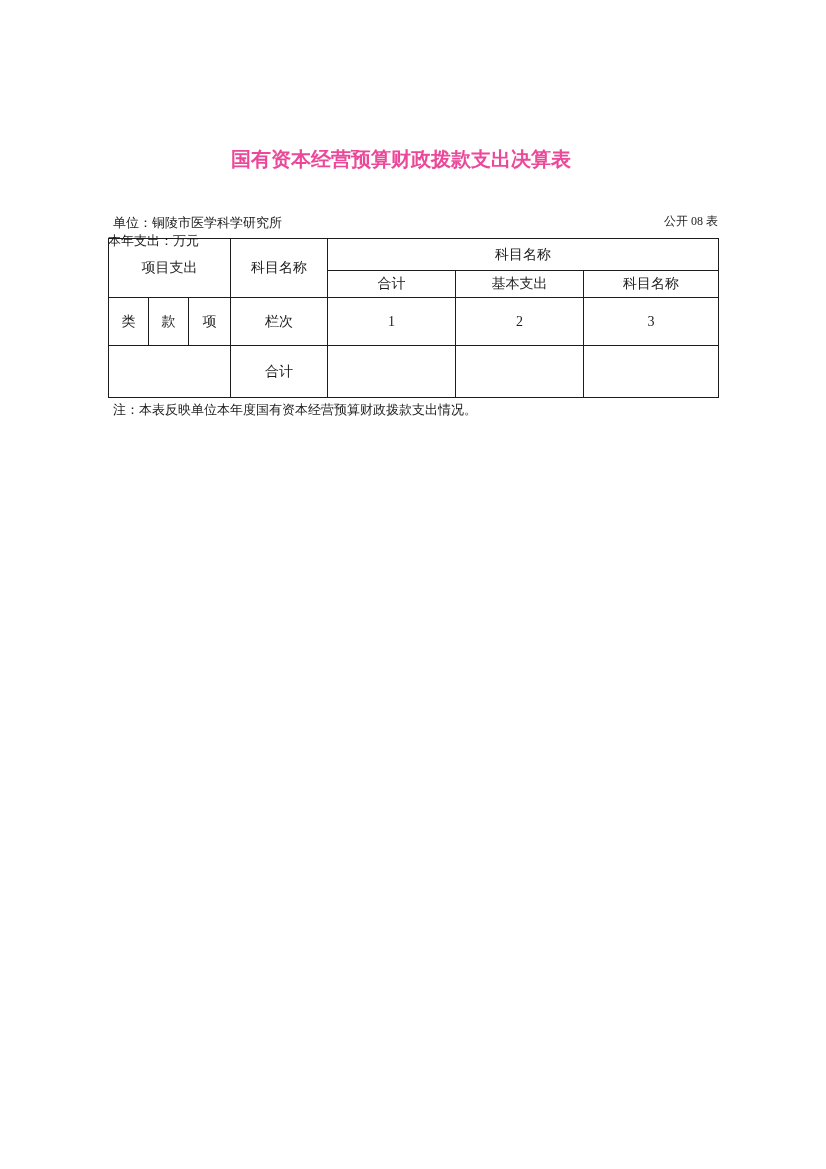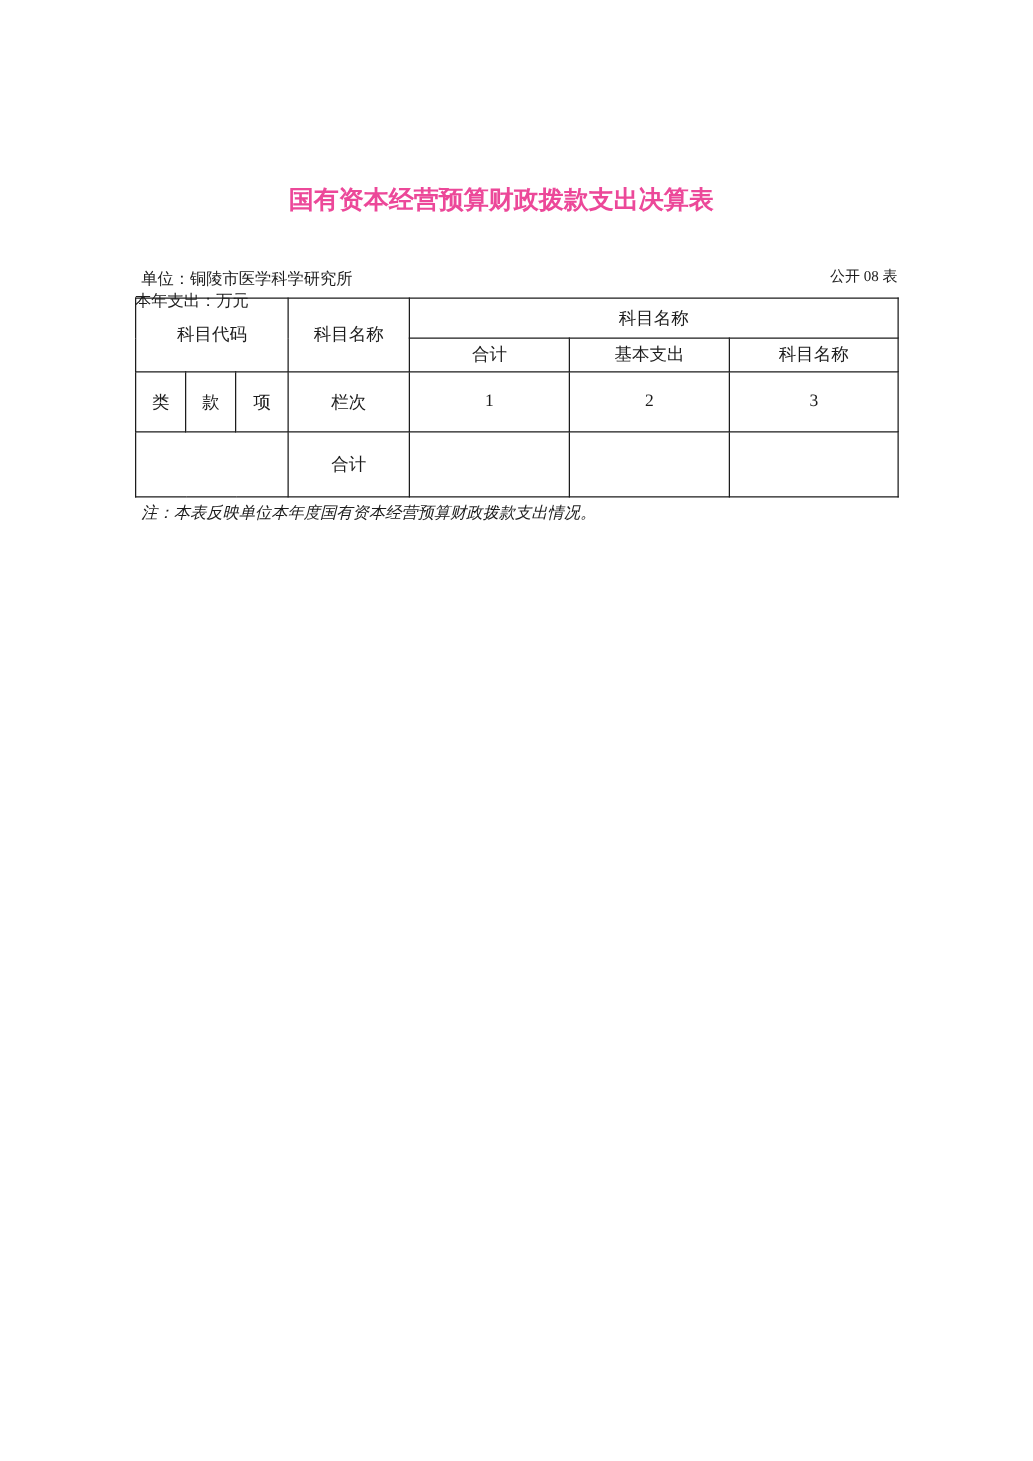--- a/index.html
+++ b/index.html
@@ -63,21 +63,21 @@
   tr.r2 { height: 27px; }
   tr.r3 { height: 48px; }
   tr.r4 { height: 52px; }
 
   .notes {
     position: absolute;
     top: 401px; left: 113px; width: 660px;
     font-size: 13px;
     line-height: 18px;
   }
-  .notes div { white-space: nowrap; font-style: italic; }
+  .notes div { white-space: nowrap; }
 </style>
 </head>
 <body>
 
 <div class="page">
 
   <div class="doc-title">国有资本经营预算财政拨款支出决算表</div>
 
   <div class="form-code">公开 08 表</div>
 
@@ -91,21 +91,21 @@
       <col style="width:40px">
         <col style="width:40px">
         <col style="width:42px">
       <col style="width:97px">
       <col style="width:128px">
         <col style="width:128px">
         <col style="width:135px">
     </colgroup>
     <tbody>
       <tr class="r1">
-        <td colspan="3" rowspan="2">科目代码</td>
+        <td colspan="3" rowspan="2">项目支出</td>
         <td rowspan="2">科目名称</td>
         <td colspan="3">科目名称</td>
       </tr>
       <tr class="r2">
         <td>合计</td>
         <td>基本支出</td>
         <td>科目名称</td>
       </tr>
       <tr class="r3">
         <td>类</td>

